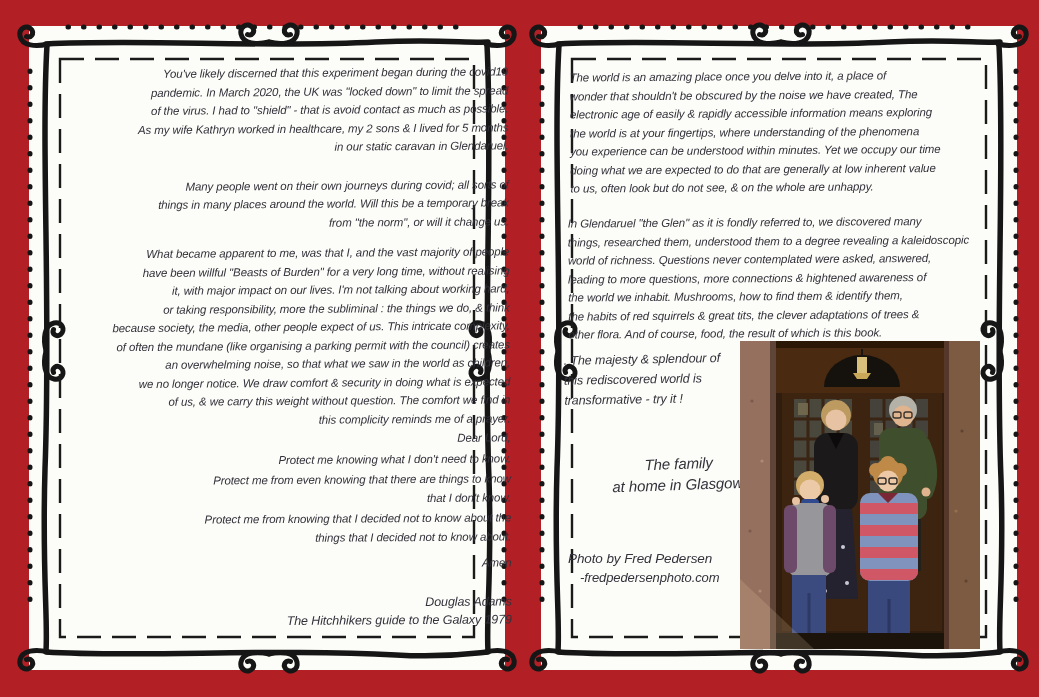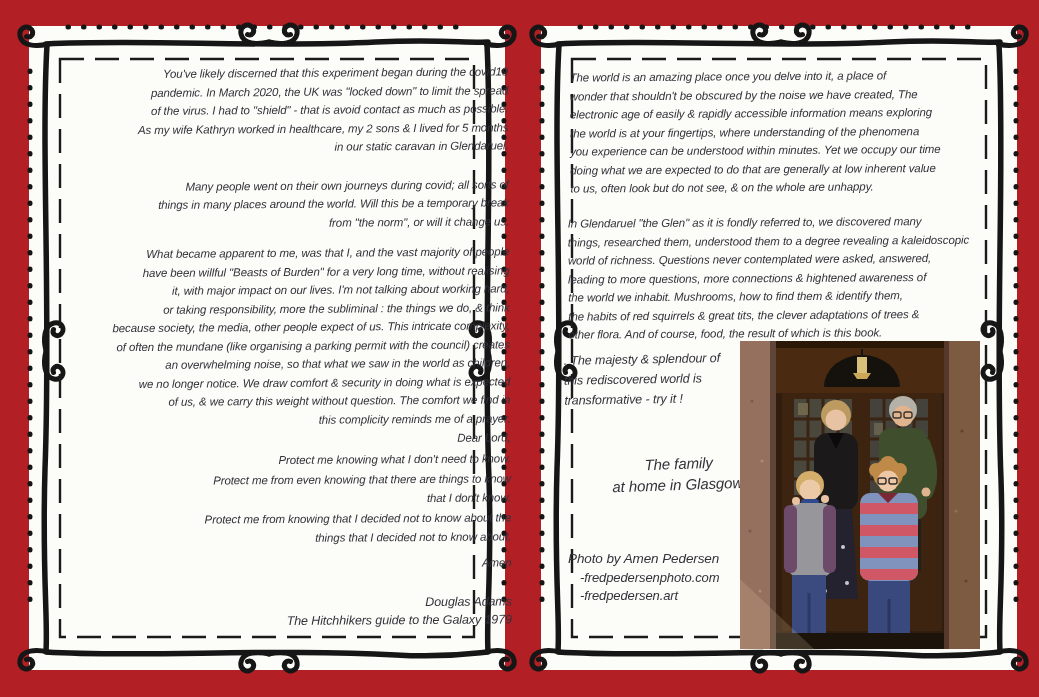--- a/index.html
+++ b/index.html
@@ -151,23 +151,22 @@
 leading to more questions, more connections &amp; hightened awareness of
 the world we inhabit. Mushrooms, how to find them &amp; identify them,
 the habits of red squirrels &amp; great tits, the clever adaptations of trees &amp;
 other flora. And of course, food, the result of which is this book.</p>
     <div class="hand note">. The majesty &amp; splendour of
 this rediscovered world is
 transformative - try it !</div>
     <div class="hand caption">The family
 at home in Glasgow.</div>
     <div class="credit">
-      <div class="hand credit-title">Photo by Amen Pedersen</div>
+      <div class="hand credit-title">Photo by Fred Pedersen</div>
       <div class="hand credit-link">-fredpedersenphoto.com</div>
-      <div class="hand credit-link">-fredpedersen.art</div>
     </div>
 
     <div class="photo">
       <svg viewBox="0 0 240 308" aria-hidden="true">
 
         <rect width="240" height="308" fill="#301d0e"></rect>
 
         <rect x="36" y="0" width="172" height="52" fill="#4a2a10"></rect>
         <rect x="36" y="0" width="172" height="7" fill="#2b1706"></rect>
 

